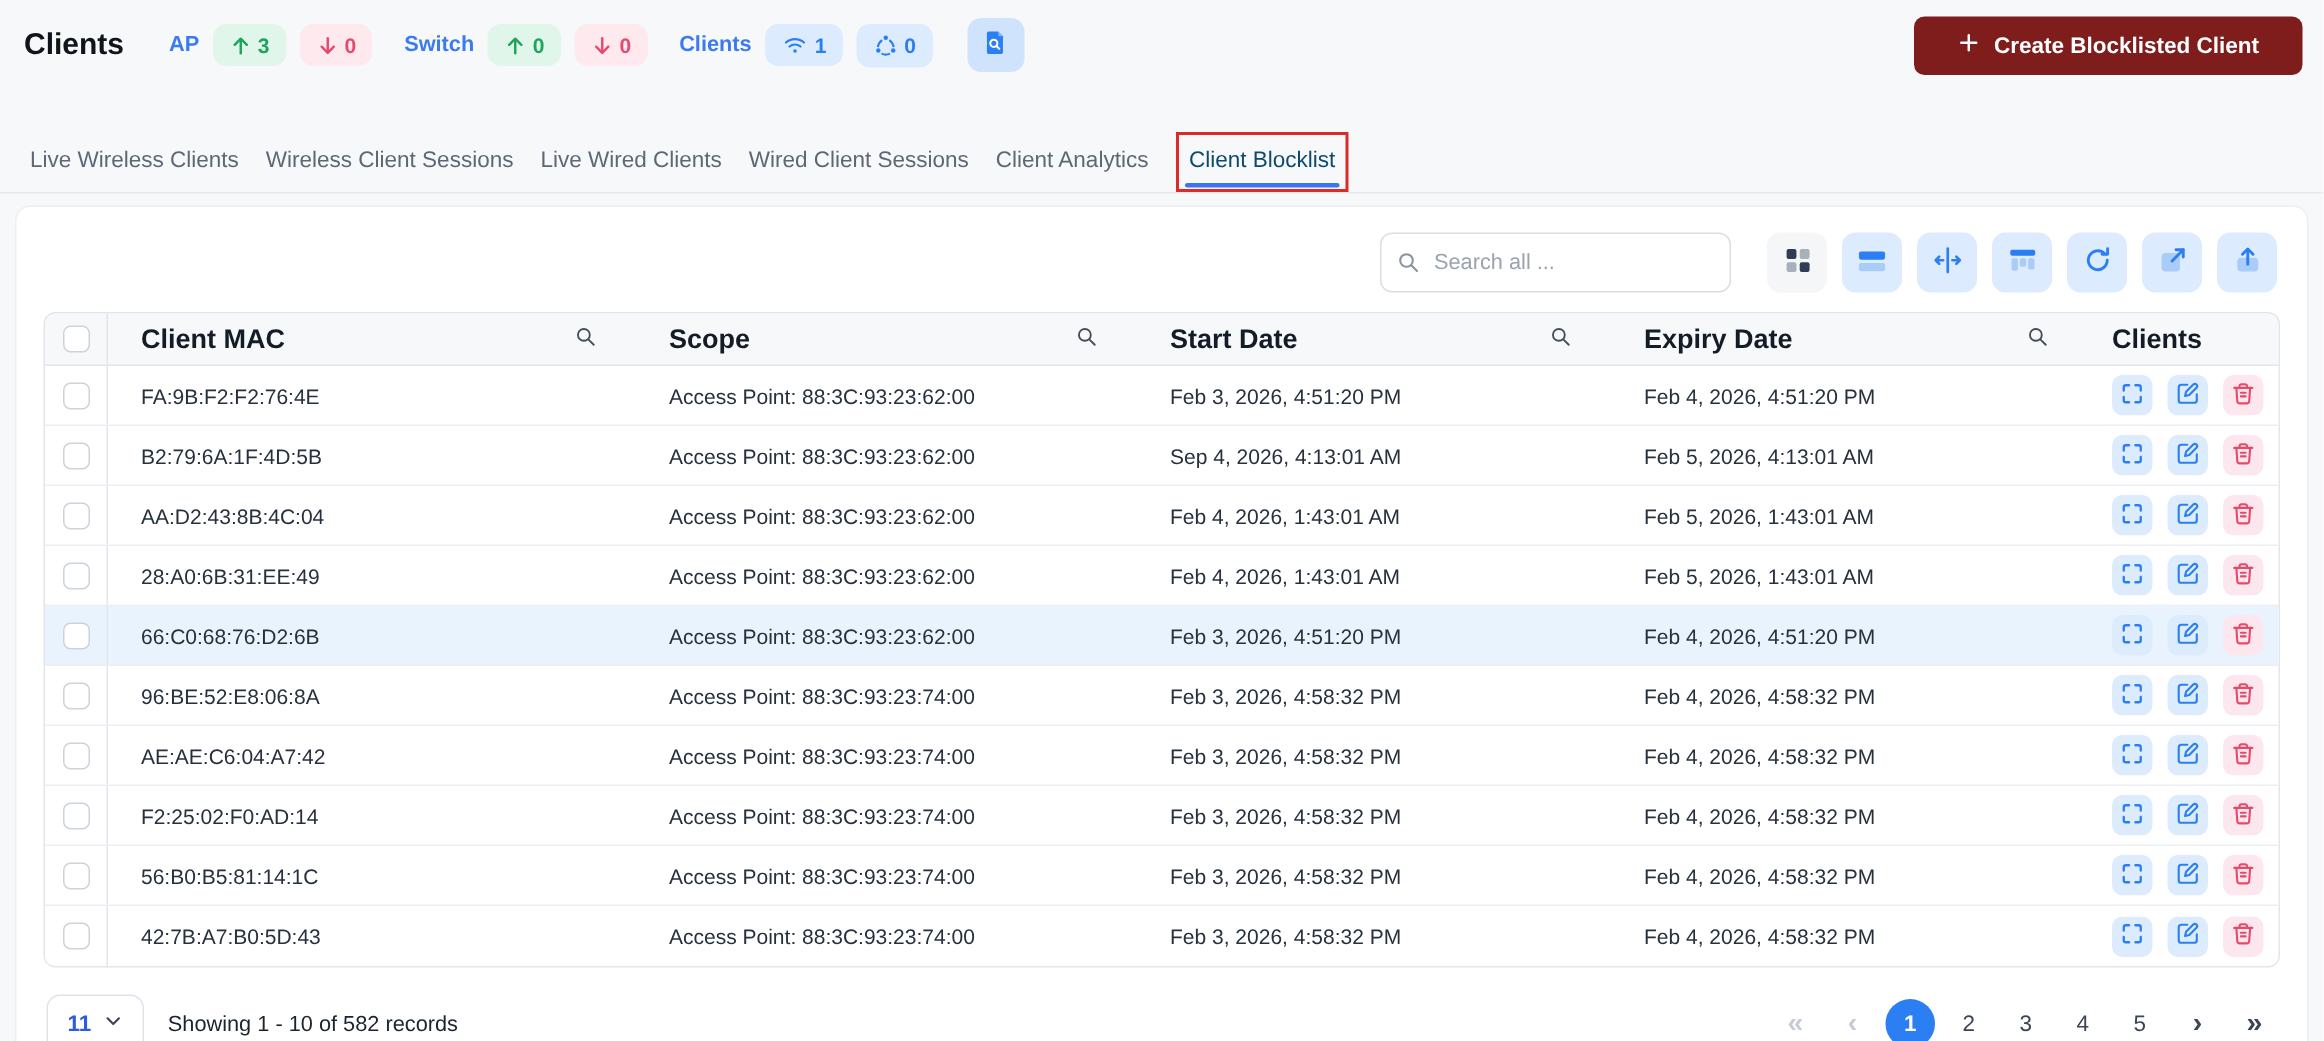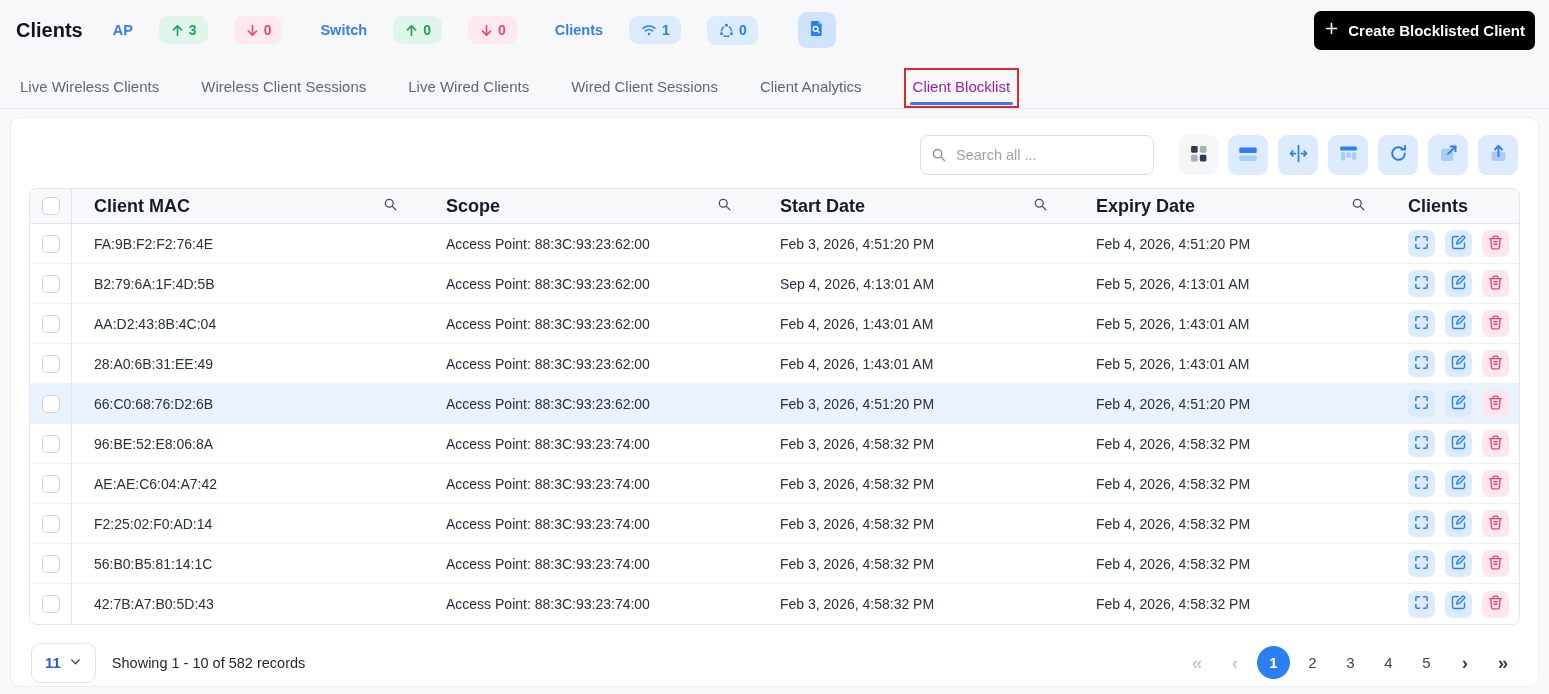--- a/index.html
+++ b/index.html
@@ -9,59 +9,59 @@
     background:#f7f8fa;
     color:#1c2430;
     overflow:hidden;
   }
   
   .topbar {
     display:flex; align-items:center;
     height:60px; padding:0 14px 0 16px;
   }
   .page-title { font-size:20px; font-weight:700; color:#10151c; }
-  .stats { display:flex; align-items:center; gap:26px; margin-left:30px; }
+  .stats { display:flex; align-items:center; gap:9px; margin-left:30px; }
   .stat-label { color:#3b7bf0; font-size:14.5px; font-weight:700; margin-left:12px; }
   .stat-label:first-child { margin-left:0; }
   .pill {
     display:inline-flex; align-items:center; gap:4px;
     padding:6px 11px; border-radius:9px;
     font-size:14px; font-weight:700;
   }
   .pill.green { background:#e1f6ea; color:#1fa45b; }
   .pill.pink  { background:#fde9ee; color:#e84a6f; }
   .pill.blue  { background:#dcebfd; color:#2b7ff3; }
   .pill svg { display:block; }
   .doc-search-btn {
     width:38px; height:36px; border:none; border-radius:9px;
     background:#cfe4fc; display:flex; align-items:center; justify-content:center;
     margin-left:14px; cursor:pointer;
   }
   .spacer { flex:1; }
   .create-btn {
     display:flex; align-items:center; gap:9px;
-    height:39px; padding:0 10px;
-    background:#000000; color:#fff; border:none; border-radius:7px;
+    height:39px; padding:0 29px;
+    background:#7f1d1d; color:#fff; border:none; border-radius:7px;
     font-family:"Liberation Sans",sans-serif;
     font-size:15px; font-weight:700; cursor:pointer;
   }
   
   .tabbar {
-    display:flex; align-items:flex-end; gap:42px;
+    display:flex; align-items:flex-end; gap:18px;
     padding:8px 20px 0; border-bottom:1px solid #e5e8ec;
   }
   .tab {
     font-size:15px; color:#5d6877; padding:10px 0 13px;
     cursor:pointer; background:none; border:none;
     font-family:"Liberation Sans",sans-serif;
   }
   .tab.active {
-    color:#a21caf; position:relative;
+    color:#0c4a6e; position:relative;
     border:2px solid #da2a2a;
-    padding:8px 7px 11px; margin-bottom:0;
+    padding:8px 7px 11px; margin-bottom:0;margin-top:20px;
   }
   .tab.active::after {
     content:""; position:absolute; left:4px; right:4px; bottom:1px;
     height:3px; background:#3b74f0; border-radius:2px;
   }
   
   .card {
     margin:8px 10px 0; background:#fff;
     border:1px solid #eceef2; border-radius:10px;
     height:570px; display:flex; flex-direction:column;

